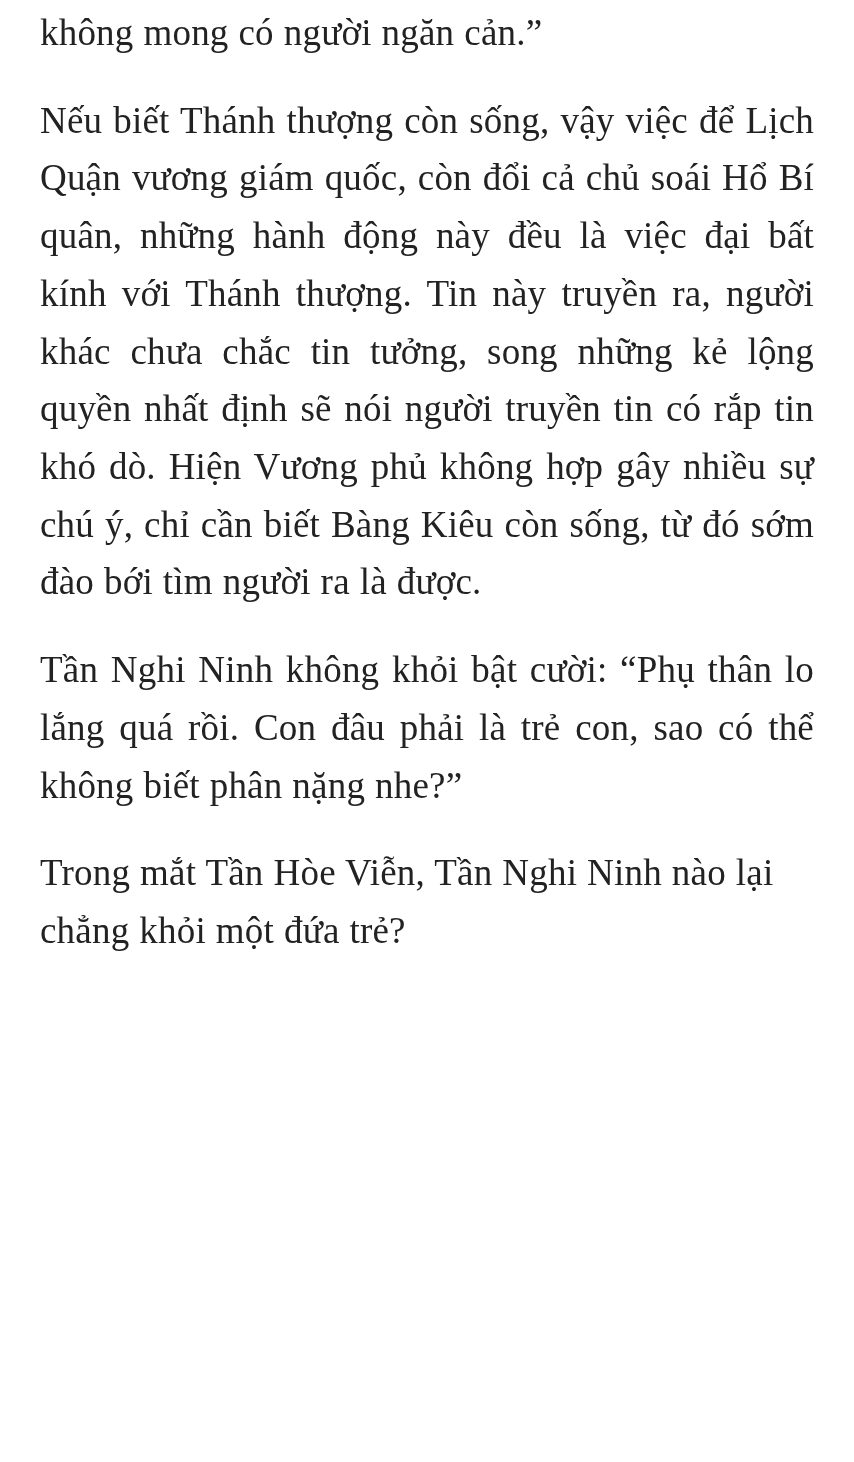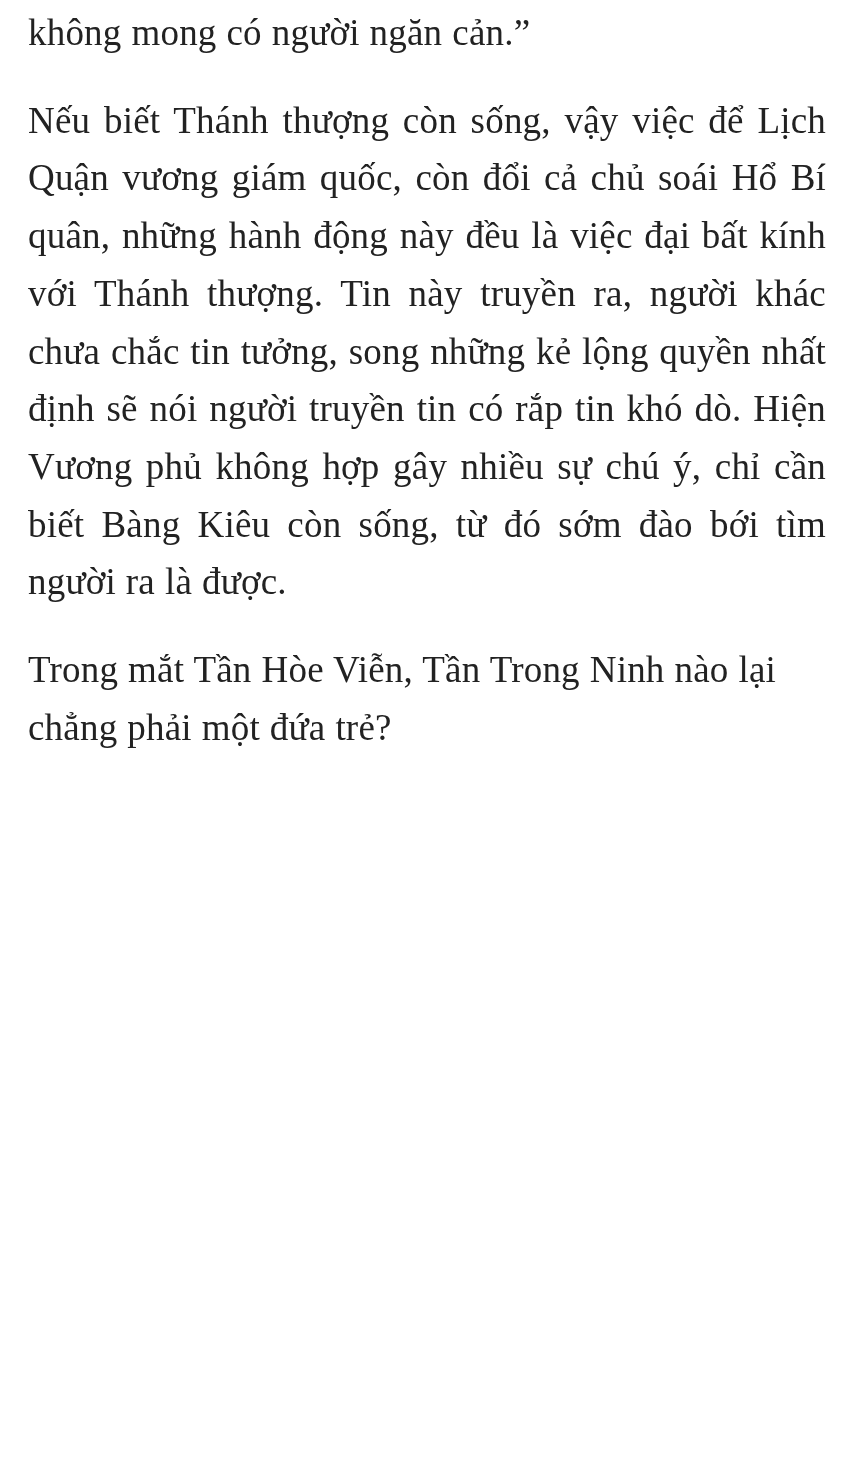--- a/index.html
+++ b/index.html
@@ -11,21 +11,21 @@
   body {
     width: 854px;
     min-height: 1462px;
     font-family: "Liberation Serif", "DejaVu Serif", serif;
     color: #222222;
     -webkit-font-smoothing: antialiased;
   }
   #reader {
     box-sizing: border-box;
     width: 854px;
-    padding: 0 28px;
+    padding: 0 40px;
     padding-top: 4px;
     font-family: Liberation Serif, serif;
   }
   .para {
     margin: 0 0 30px 0;
     font-size: 37px;
     line-height: 1.56;
     text-align: justify;
     text-justify: inter-word;
     letter-spacing: 0.2px;
@@ -39,14 +39,15 @@
   .para.continuation {
     text-align: left;
   }
 </style>
 </head>
 <body>
 
 <main id="reader">
   <p class="para continuation">không mong có người ngăn cản.”</p>
   <p class="para">Nếu biết Thánh thượng còn sống, vậy việc để Lịch Quận vương giám quốc, còn đổi cả chủ soái Hổ Bí quân, những hành động này đều là việc đại bất kính với Thánh thượng. Tin này truyền ra, người khác chưa chắc tin tưởng, song những kẻ lộng quyền nhất định sẽ nói người truyền tin có rắp tin khó dò. Hiện Vương phủ không hợp gây nhiều sự chú ý, chỉ cần biết Bàng Kiêu còn sống, từ đó sớm đào bới tìm người ra là được.</p>
-  <p class="para continuation">Trong mắt Tần Hòe Viễn, Tần Trong Ninh nào lại chẳng phải một đứa trẻ?</p>
+  <p class="para">Tần Nghi Ninh không khỏi bật cười: “Phụ thân lo lắng quá rồi. Con đâu phải là trẻ con, sao có thể không biết phân nặng nhe?”</p>
+  <p class="para continuation">Trong mắt Tần Hòe Viễn, Tần Nghi Ninh nào lại chẳng khỏi một đứa trẻ?</p>
 </main>
 
 </body></html>

